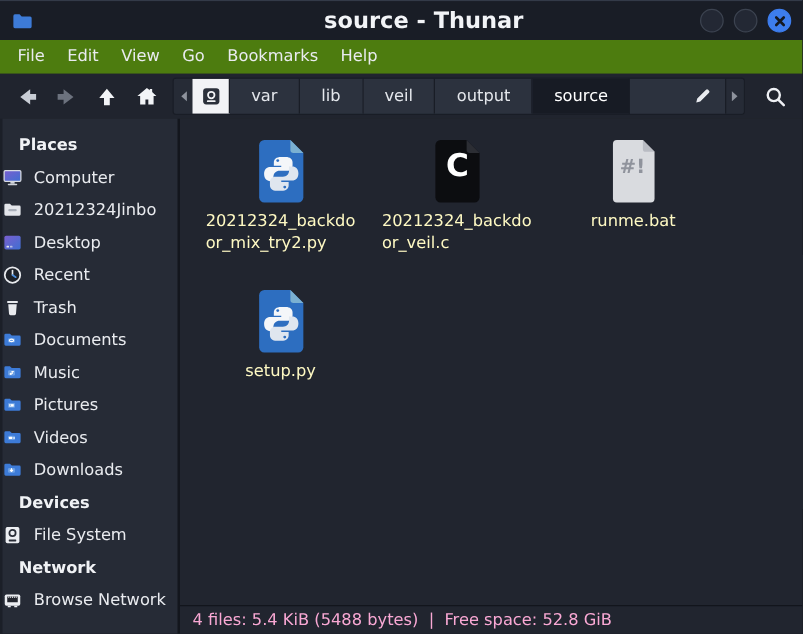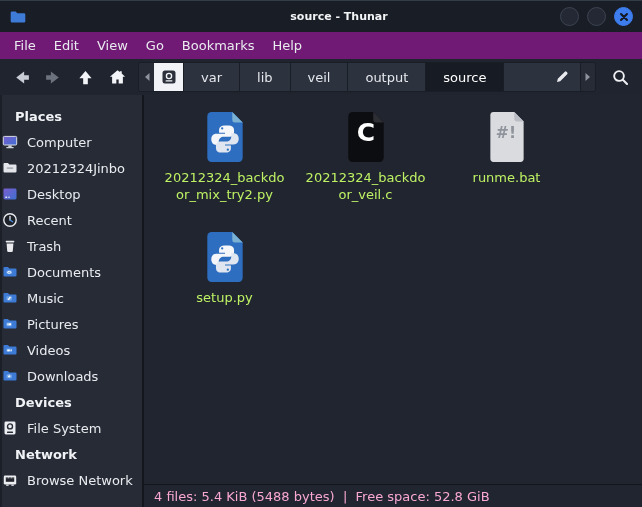--- a/index.html
+++ b/index.html
@@ -3,27 +3,27 @@
 <meta charset="utf-8">
 <style>
   * { margin:0; padding:0; box-sizing:border-box; }
   html,body { width:642px; height:507px; background:#14171f; }
   body { font-family:"DejaVu Sans","Liberation Sans",sans-serif; font-size:13px; color:#e9ebef; overflow:hidden; }
   .window { width:642px; height:507px; background:#20242e; display:flex; flex-direction:column; border-top:1px solid #333a48; }
 
   
   .titlebar { height:31px; background:#191d26; display:flex; align-items:center; position:relative; flex:0 0 auto; padding:0 9px; }
   .titlebar .app-icon { width:18px; height:18px; flex:0 0 auto; }
-  .titlebar .title { position:absolute; left:0; right:0; text-align:center; font-weight:bold; font-size:11px; color:#f2f4f7; pointer-events:none;padding-left:36px; }
+  .titlebar .title { position:absolute; left:0; right:0; text-align:center; font-weight:bold; font-size:18px; color:#f2f4f7; pointer-events:none;padding-left:36px; }
   .win-controls { margin-left:auto; display:flex; gap:8px; z-index:2; }
   .wbtn { width:19px; height:19px; border-radius:50%; background:#232834; border:1px solid #3c4350; display:flex; align-items:center; justify-content:center; }
   .wbtn.close { background:#3d7ded; border-color:#3d7ded; }
 
   
-  .menubar { height:27px; background:#701a75; display:flex; align-items:center; padding-left:5px; flex:0 0 auto; }
+  .menubar { height:27px; background:#4d7c0f; display:flex; align-items:center; padding-left:5px; flex:0 0 auto; }
   .menu-item { padding:4px 9px; color:#e9ebef; cursor:default; border-radius:3px; }
 
   
   .toolbar { height:36px; background:#20242e; display:flex; align-items:center; padding:0 6px; gap:2px; flex:0 0 auto; }
   .nav-btn { width:30px; height:28px; display:flex; align-items:center; justify-content:center; border-radius:3px; }
   .crumb-bar { margin-left:4px; height:30px; flex:1 1 auto; background:#262b36; border-radius:3px; display:flex; align-items:stretch; overflow:hidden; border:1px solid #191d26; }
   .crumb-scroll-btn { width:15px; display:flex; align-items:center; justify-content:center; background:#262b36; }
   .crumb-root { width:30px; background:#f2f3f6; display:flex; align-items:center; justify-content:center; border-right:1px solid #191d26; }
   .crumb { padding:0 17px; display:flex; align-items:center; background:#2c323e; color:#e4e7ec; border-right:1px solid #191d26; }
   .crumb.active { background:#171b24; color:#ffffff; font-weight:normal; }
@@ -34,21 +34,21 @@
   .content { flex:1 1 auto; display:flex; min-height:0; }
   .sidebar { width:144px; flex:0 0 auto; background:#262b36; border-right:2px solid #13161d; border-left:2px solid #1b1f28; padding-top:8px; overflow:hidden; }
   .side-header { height:26px; display:flex; align-items:center; padding-left:13px; font-weight:bold; color:#f0f2f5; }
   .side-item { height:26px; display:flex; align-items:center; gap:9px; color:#e9ebef; cursor:default; }
   .side-item .sicon { width:16px; height:16px; flex:0 0 auto; display:flex; }
 
   .main { flex:1 1 auto; display:flex; flex-direction:column; min-width:0; background:#21252f; }
   .filegrid { flex:1 1 auto; display:grid; grid-template-columns:repeat(3,141px); grid-auto-rows:120px; padding:16px 0 0 10px; align-content:start; }
   .file-cell { display:flex; flex-direction:column; align-items:center; width:141px; }
   .file-cell .ficon { width:42px; height:52px; margin-bottom:6px; }
-  .file-label { max-width:120px; text-align:center; line-height:17px; word-break:break-all; color:#bef264; }
+  .file-label { max-width:120px; line-height:17px; word-break:break-all; color:#fef9c3; }
 
   .statusbar { height:23px; flex:0 0 auto; background:#21252f; border-top:1px solid #12151c; display:flex; align-items:center; padding-left:10px; color:#f9a8d4; }
   .statusbar span { white-space:pre; }
 </style>
 </head>
 <body>
 
 <div class="window">
 
   <div class="titlebar">

